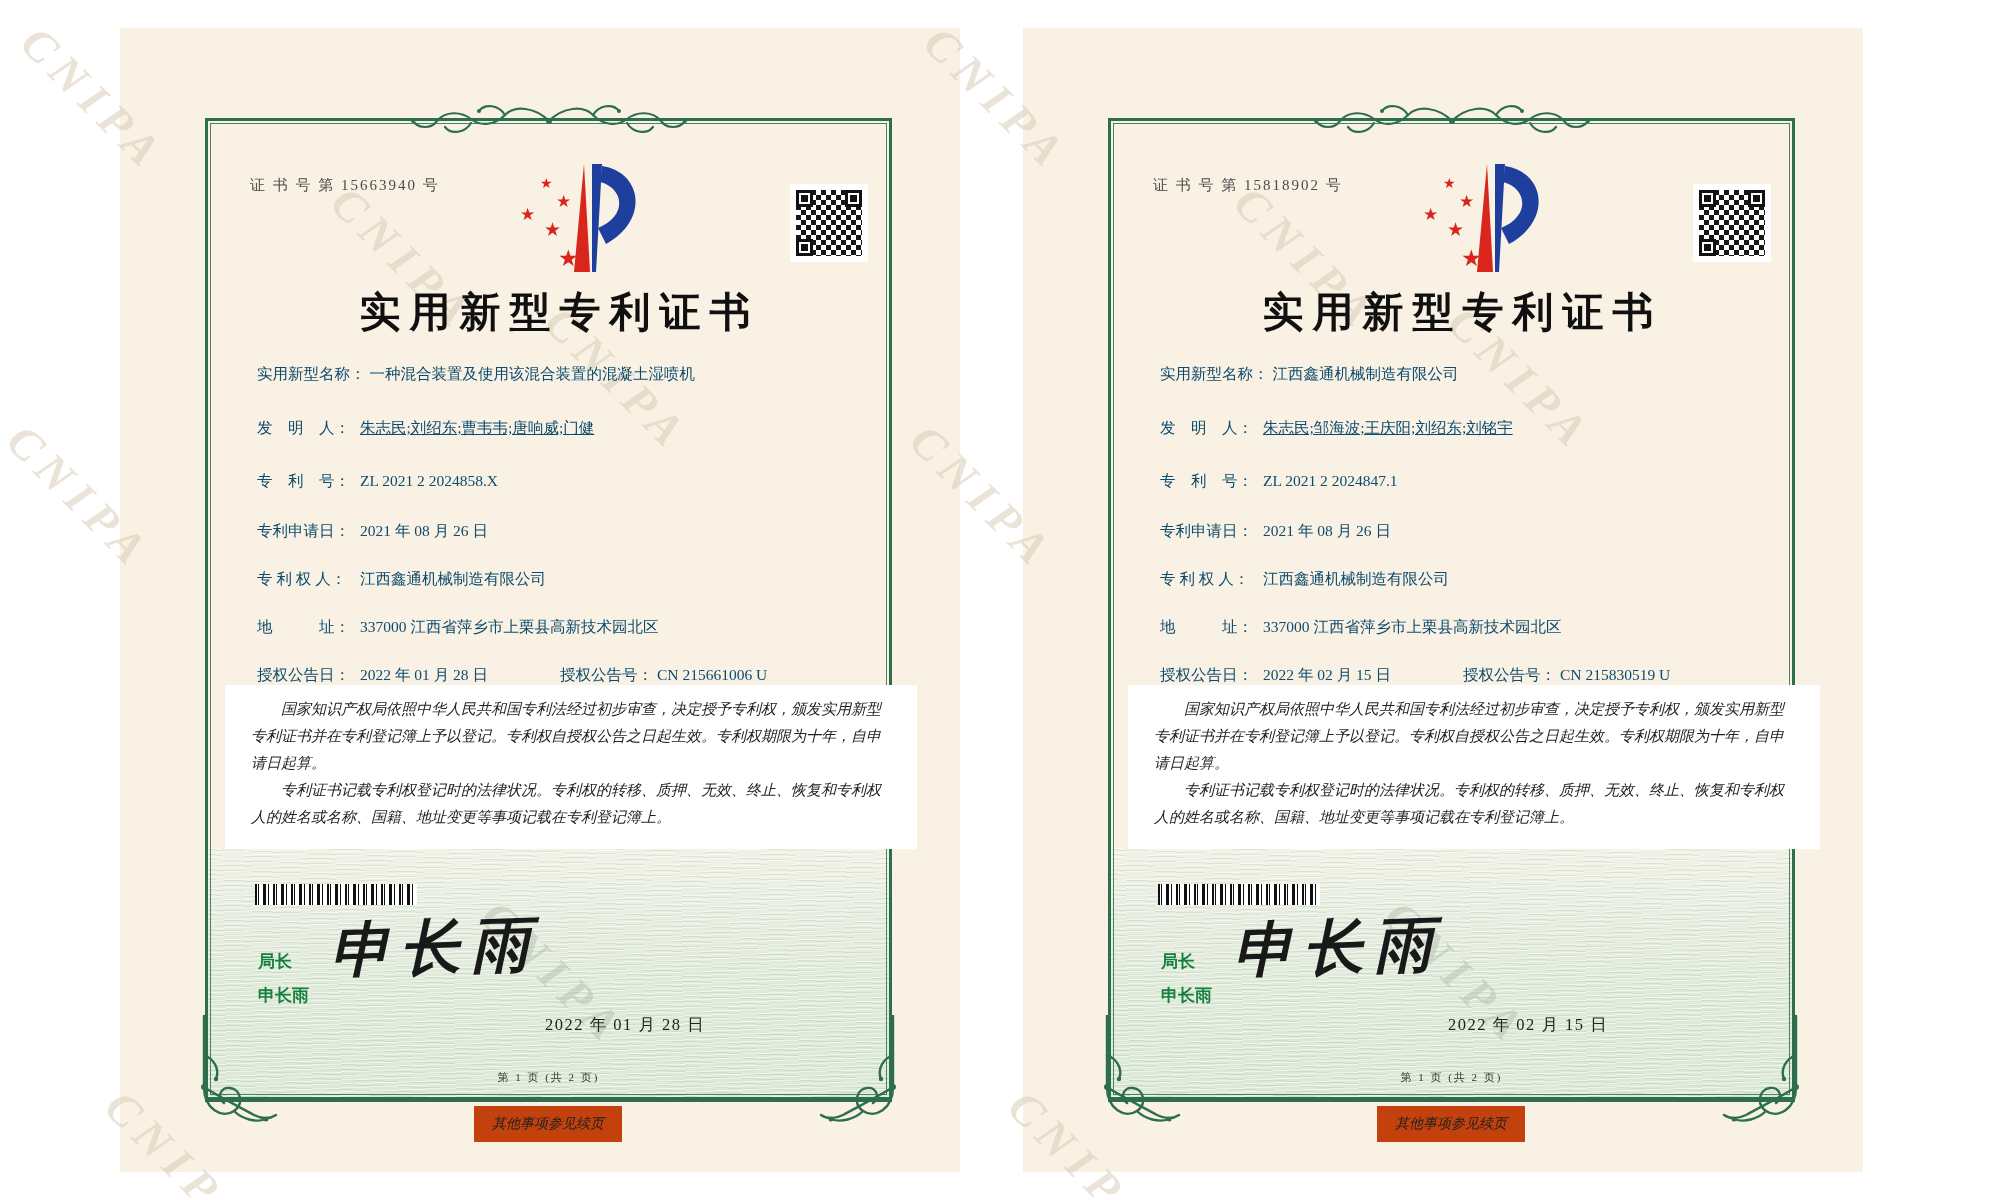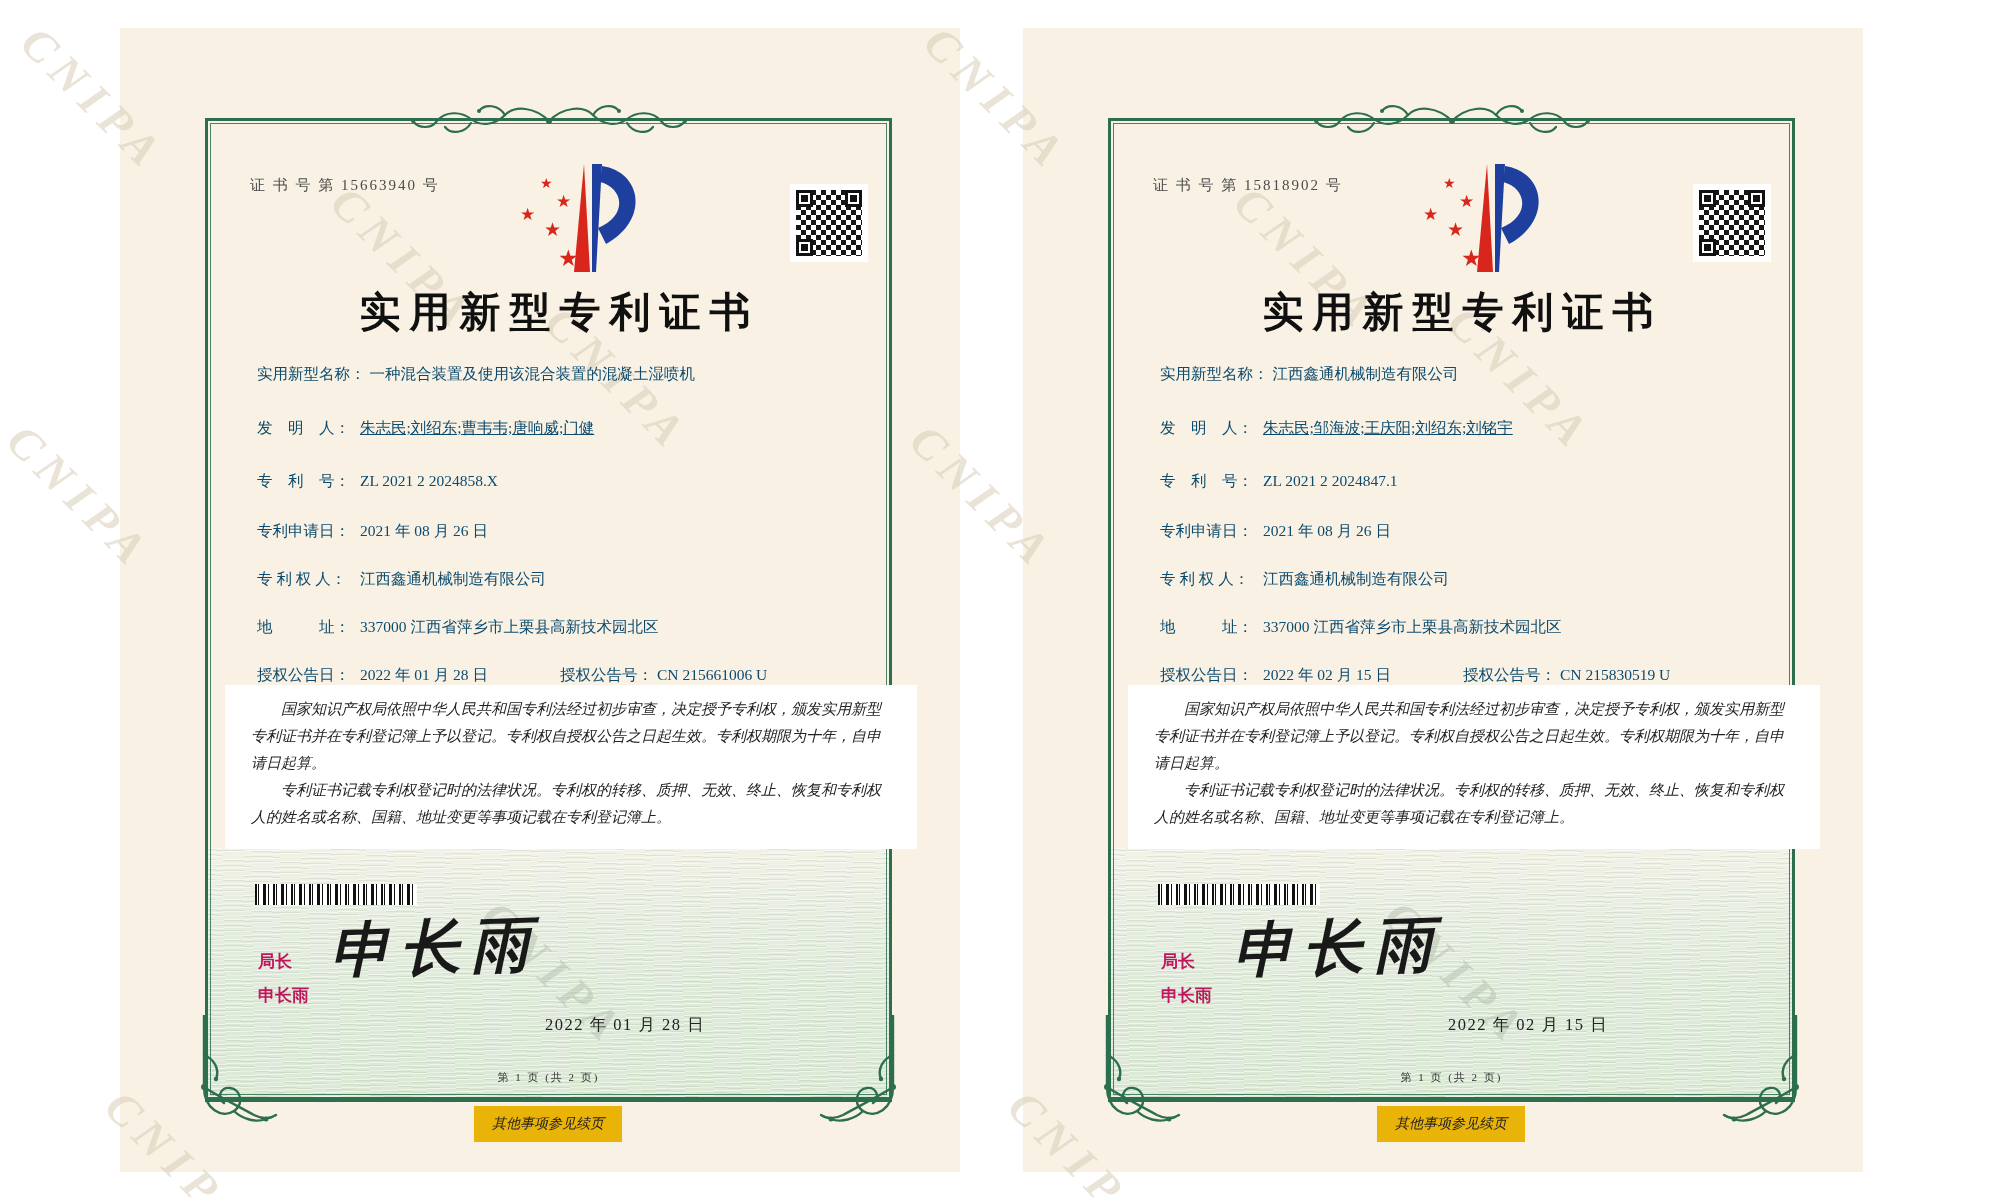--- a/index.html
+++ b/index.html
@@ -83,32 +83,32 @@
   }
   .bodybox p.first{padding-top:11px;}
 
   
   .barcode{
     position:absolute;left:135px;top:856px;width:162px;height:21px;z-index:4;
     background:repeating-linear-gradient(90deg,
       #101010 0 2px,#fff 2px 3px,#101010 3px 4px,#fff 4px 8px,
       #101010 8px 11px,#fff 11px 13px,#101010 13px 14px,#fff 14px 18px);
   }
-  .dirlab{position:absolute;left:138px;z-index:4;font-family:"Liberation Sans","DejaVu Sans",sans-serif;font-weight:700;font-size:17px;color:#be185d;}
+  .dirlab{position:absolute;left:138px;z-index:4;font-family:"Liberation Sans","DejaVu Sans",sans-serif;font-weight:700;font-size:17px;color:#15803d;}
   .dl1{top:922px;} .dl2{top:956px;}
   .sig{
     position:absolute;left:210px;top:878px;z-index:4;width:320px;
     font:italic 700 60px "DejaVu Serif",serif;letter-spacing:10px;color:#191919;
     transform:rotate(-2deg);
   }
   .isdate{position:absolute;left:425px;top:986px;z-index:4;font-size:16.5px;letter-spacing:1.5px;color:#222;}
   .pgfoot{position:absolute;left:85px;top:1042px;width:687px;z-index:4;text-align:center;font-size:11px;letter-spacing:2px;color:#333;}
   .note{
     position:absolute;left:428px;top:1078px;z-index:4;transform:translateX(-50%);
-    background:#eab308;padding:9px 18px;font-size:14px;font-style:italic;color:#222;white-space:nowrap;
+    background:#c2410c;padding:9px 18px;font-size:14px;font-style:italic;color:#222;white-space:nowrap;
   }
   svg text.star{font-family:"DejaVu Sans",sans-serif;}
 </style>
 </head>
 <body>
 
   <div class="cert" id="cert0">
 
     <span class="wm w1">CNIPA</span>
     <span class="wm w2">CNIPA</span>

